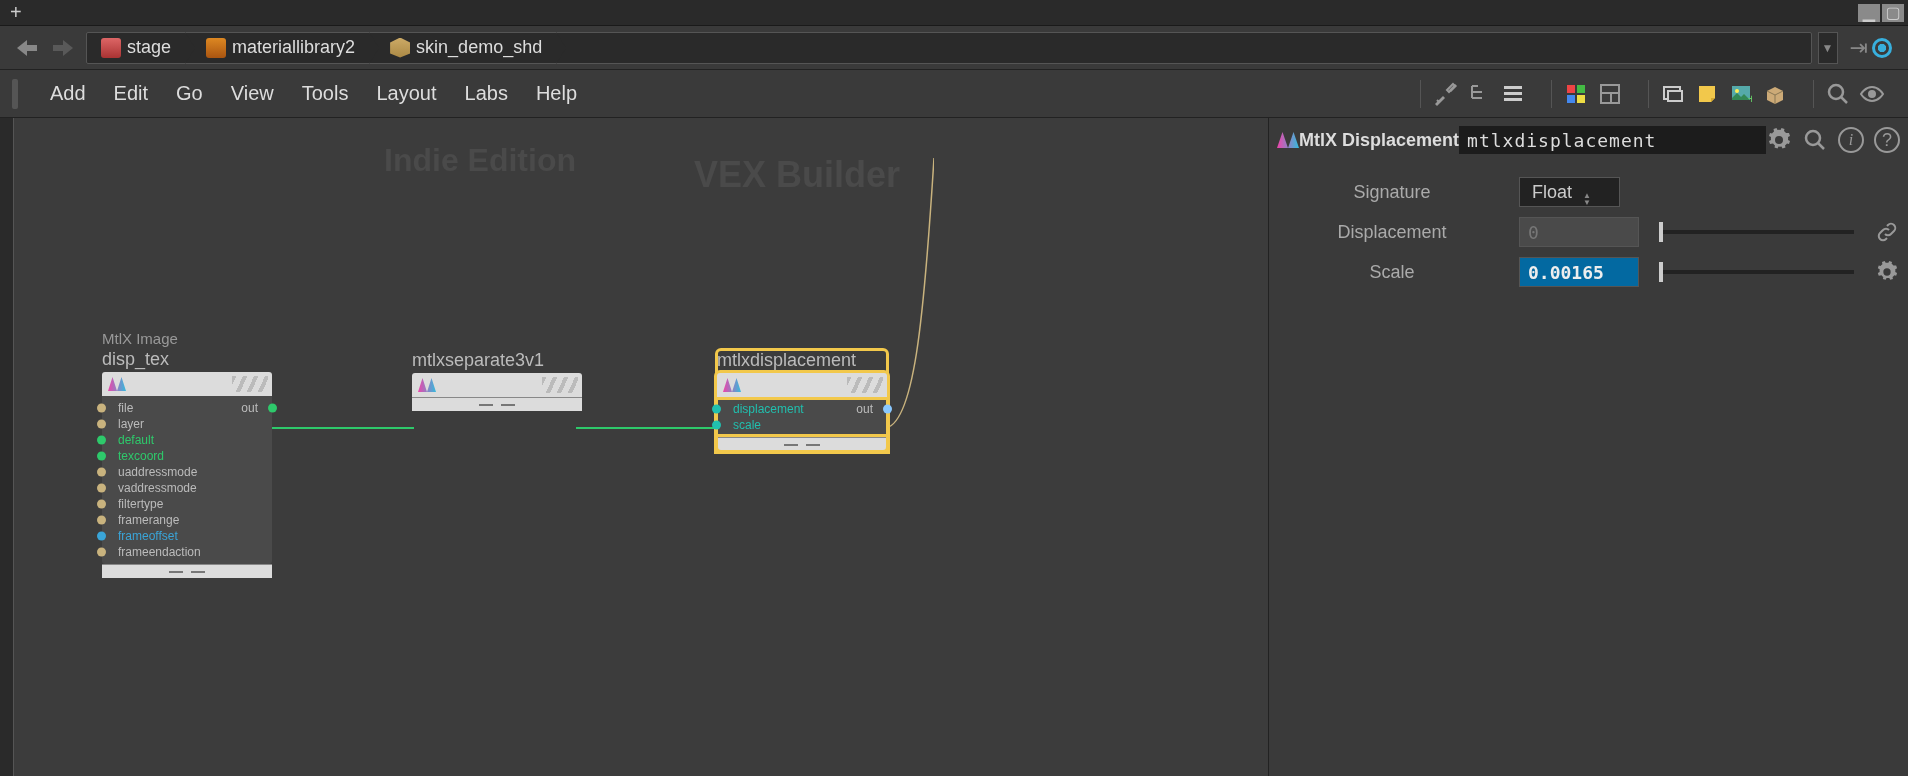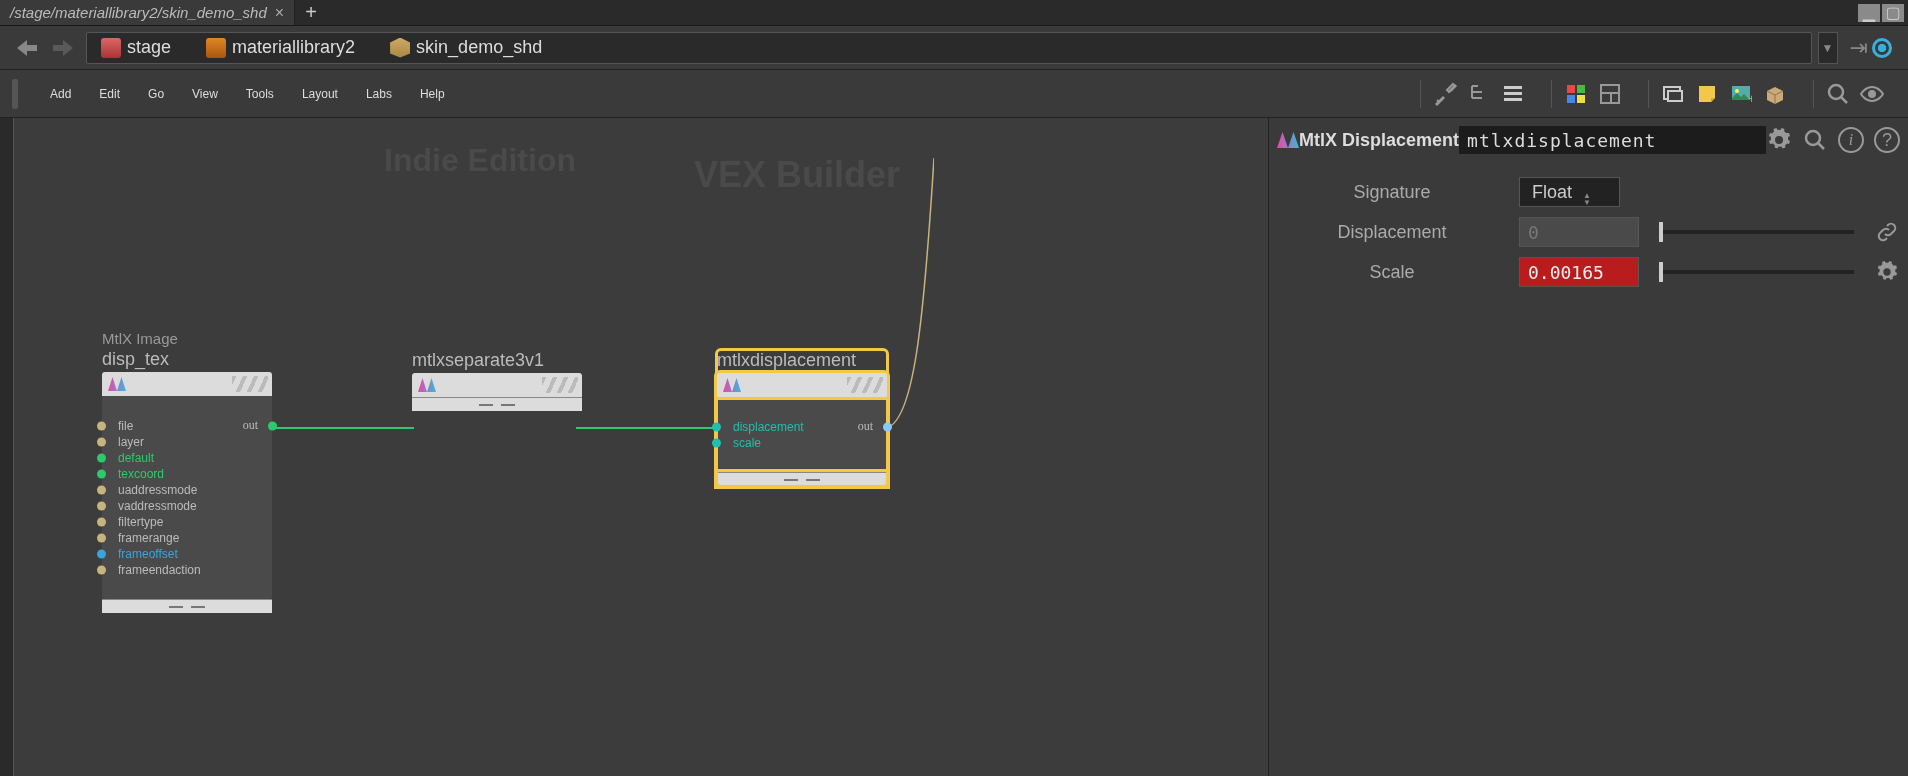--- a/index.html
+++ b/index.html
@@ -102,21 +102,21 @@
   .menu-bar {
     height: 48px;
     background: #3a3a3a;
     display: flex;
     align-items: center;
     padding: 0 12px;
     gap: 28px;
     border-bottom: 1px solid #222;
     position:relative;
   }
-  .menu-item { font-size: 12px; color: #ddd; }
+  .menu-item { font-size: 20px; color: #ddd; }
   .menu-handle { width: 6px; height: 30px; background: #555; border-radius:2px; margin-right:4px;}
   .menu-right {
     margin-left: auto;
     display: flex;
     gap: 14px;
     align-items:center;
   }
   .tool-icon {
     width: 28px; height: 28px;
     display:flex;align-items:center;justify-content:center;
@@ -166,21 +166,21 @@
     display:flex;align-items:center;padding:0 6px;
   }
   .node-header::after{
     content:"";position:absolute;right:4px;top:4px;bottom:4px;width:36px;
     background:repeating-linear-gradient(115deg,#bbb 0 4px,transparent 4px 10px);
   }
   .node-mtlx-icon{width:18px;height:14px;background:linear-gradient(90deg,#e4a,#3bd);clip-path:polygon(0 100%,25% 0,50% 100%,75% 0,100% 100%);display:inline-block;}
   .node-body {
     background: #4a4a4a;
     border-radius: 0 0 3px 3px;
-    padding: 21px 0;
+    padding: 4px 0;
   }
   .node-footer{
     height:14px;background:#dcdcdc;display:flex;justify-content:center;gap:8px;align-items:center;
     border-top:1px solid #888;
   }
   .node-footer span{width:14px;height:2px;background:#777;}
   .node-row {
     display:flex;align-items:center;justify-content:space-between;
     font-size:12px;padding:1px 8px;color:#bbb;
     position:relative;
@@ -188,21 +188,21 @@
   .port{width:9px;height:9px;border-radius:50%;position:absolute;top:50%;transform:translateY(-50%);}
   .port.in{left:-5px;}
   .port.out{right:-5px;}
   .port.beige{background:#c9b37e;}
   .port.green{background:#2ec96b;}
   .port.blue{background:#3aa5d8;}
   .port.cyan{background:#21bfae;}
   .port.lightblue{background:#8ac8ff;}
   .label-green{color:#2ec96b;}
   .label-blue{color:#3aa5d8;}
-  .label-right{text-align:right;margin-left:auto;padding-right:6px;font-family:Liberation Serif, serif;}
+  .label-right{text-align:right;margin-left:auto;padding-right:6px;}
   .label-left{padding-left:8px;}
   
   .node.selected .node-header,
   .node.selected .node-body,
   .node.selected .node-footer{
     box-shadow: 0 0 0 3px #f2c84b;
   }
   .node.selected{outline:3px solid #f2c84b;outline-offset:-1px;border-radius:4px;}
   
   .wire{position:absolute;pointer-events:none;}
@@ -236,34 +236,30 @@
   }
   .param-label{width:230px;text-align:center;font-size:18px;color:#aaa;}
   .param-select{
     background:#222;border:1px solid #555;color:#ccc;font-size:18px;
     padding:4px 28px 4px 12px;height:30px;position:relative;
   }
   .param-num{
     background:#4a4a4a;border:1px solid #555;font-family:monospace;font-size:18px;
     color:#777;padding:3px 8px;width:120px;height:30px;
   }
-  .param-num.active{background:#b91c1c;color:#eee;font-weight:normal;}
+  .param-num.active{background:#0369a1;color:#eee;font-weight:bold;}
   .slider-track{flex:1;height:4px;background:#222;position:relative;margin:0 8px;}
   .slider-thumb{position:absolute;width:4px;height:20px;background:#ccc;top:-8px;}
   .link-icon{width:26px;height:26px;color:#999;font-size:20px;display:flex;align-items:center;justify-content:center;}
   .sort-arrows{display:inline-flex;flex-direction:column;font-size:8px;line-height:7px;color:#888;margin-left:6px;}
 </style>
 </head>
 <body>
 
 <div class="tab-bar">
-  <div class="tab">
-    <span>/stage/materiallibrary2/skin_demo_shd</span>
-    <span class="close">×</span>
-  </div>
   <div class="tab-add">+</div>
   <div class="win-controls">
     <div class="win-btn">▁</div>
     <div class="win-btn">▢</div>
   </div>
 </div>
 
 <div class="path-bar">
   <div class="nav-btn">
     <svg width="26" height="22" viewBox="0 0 26 22">

